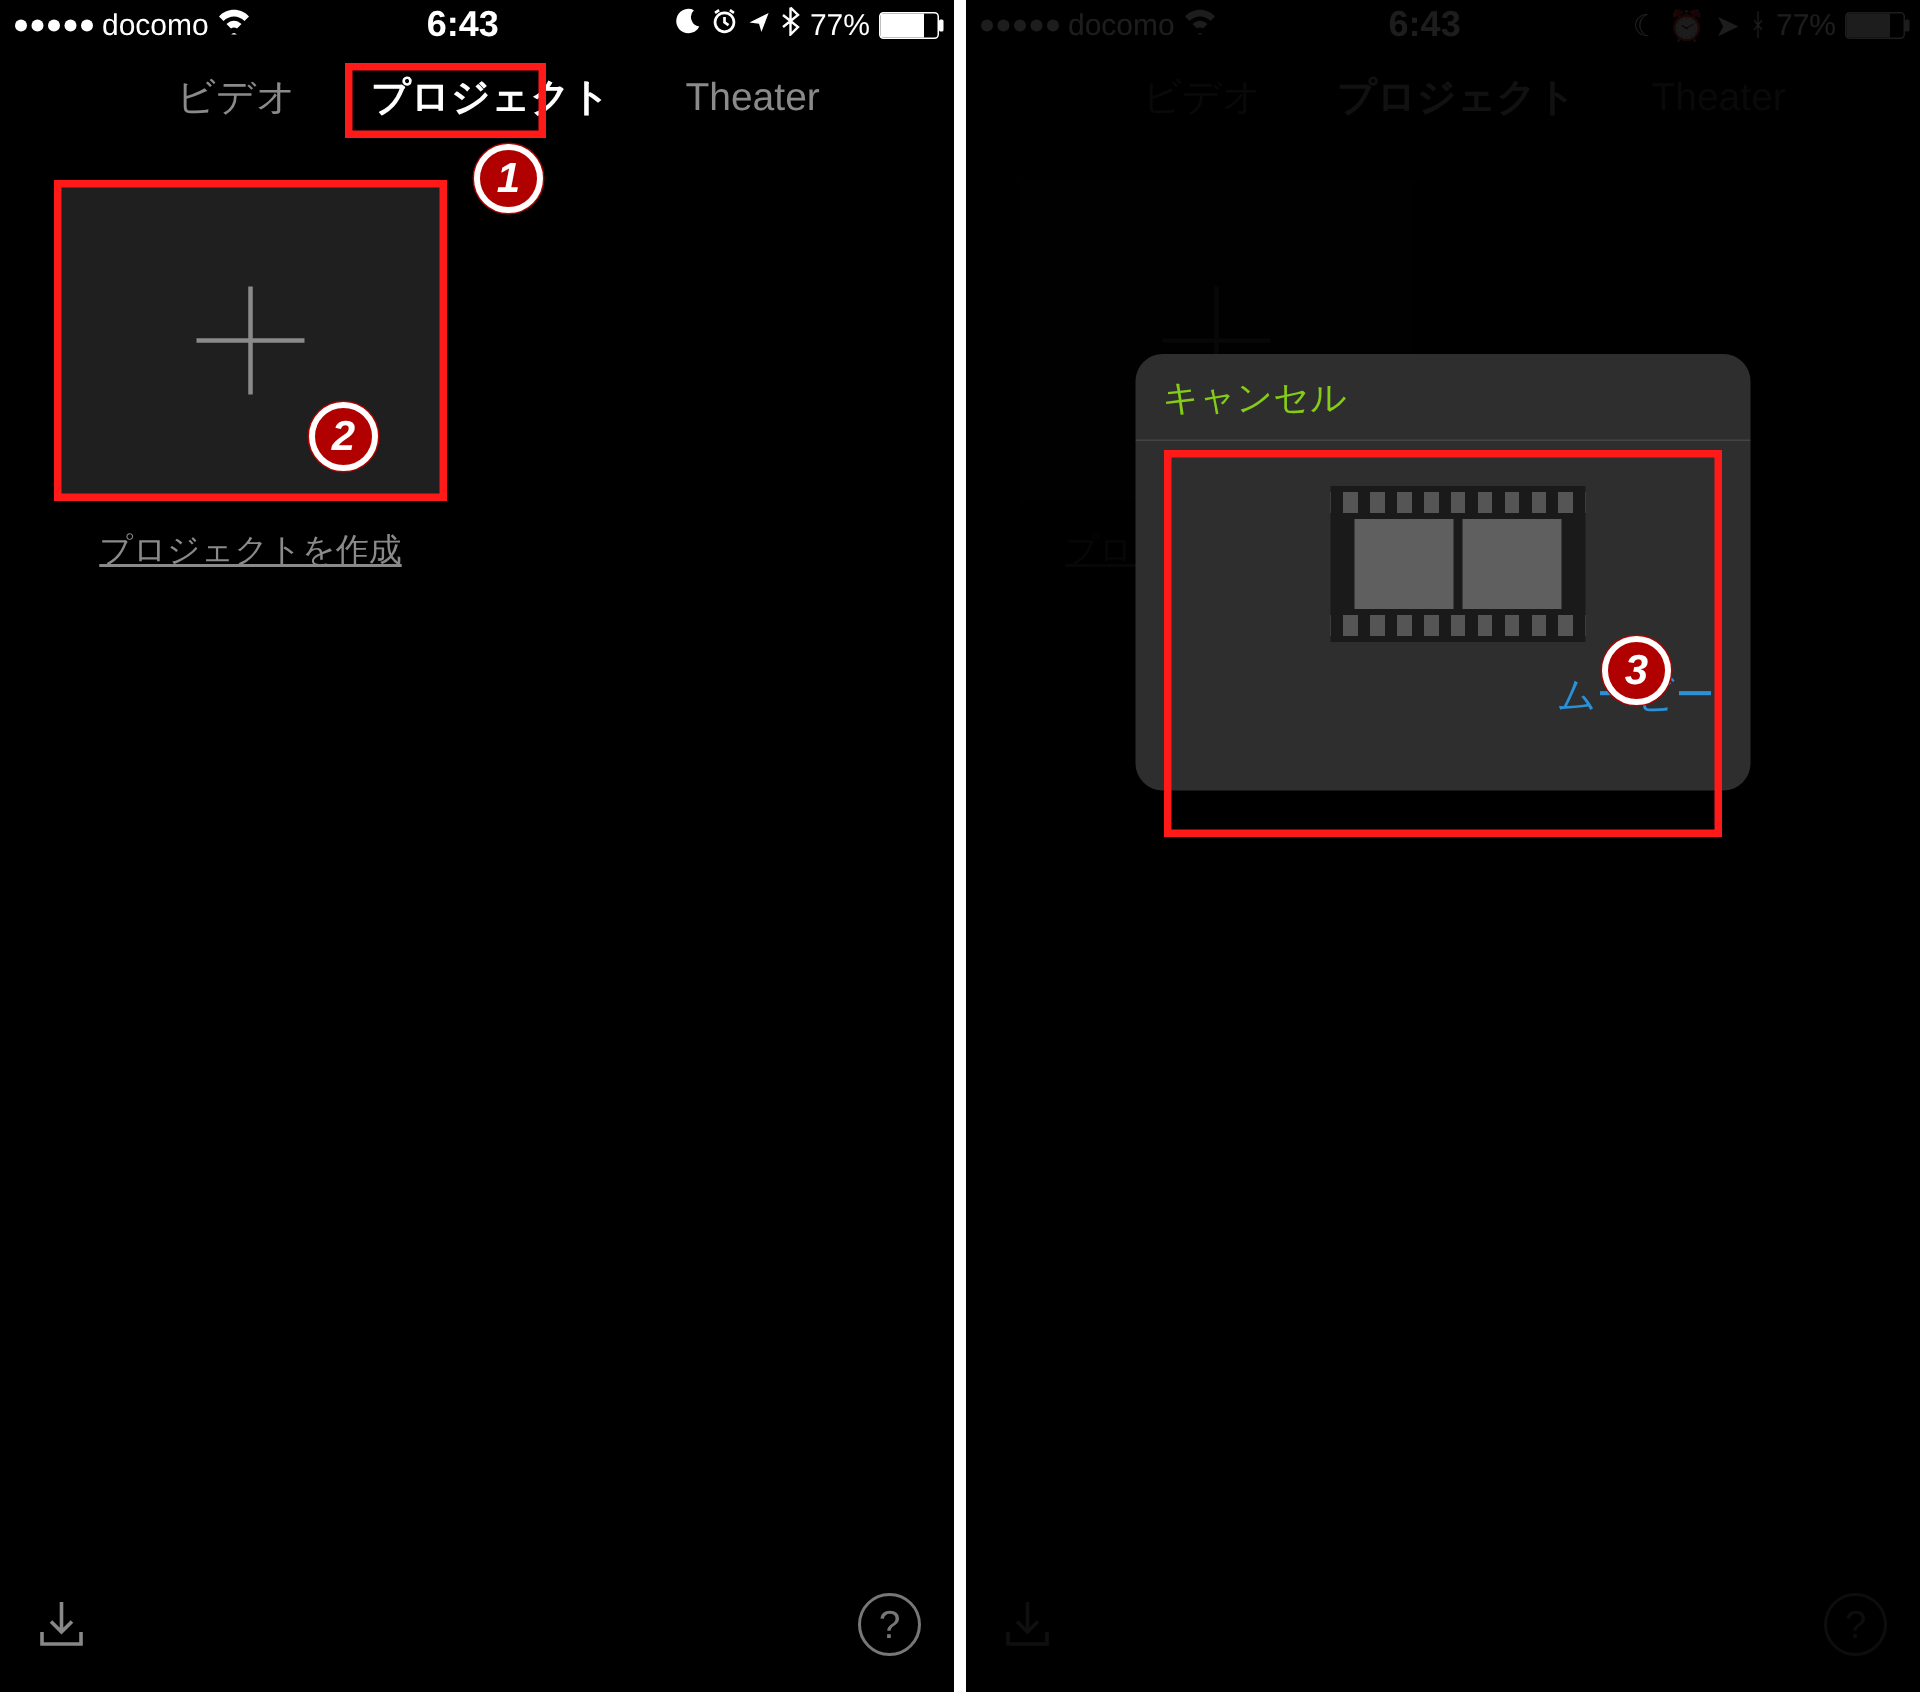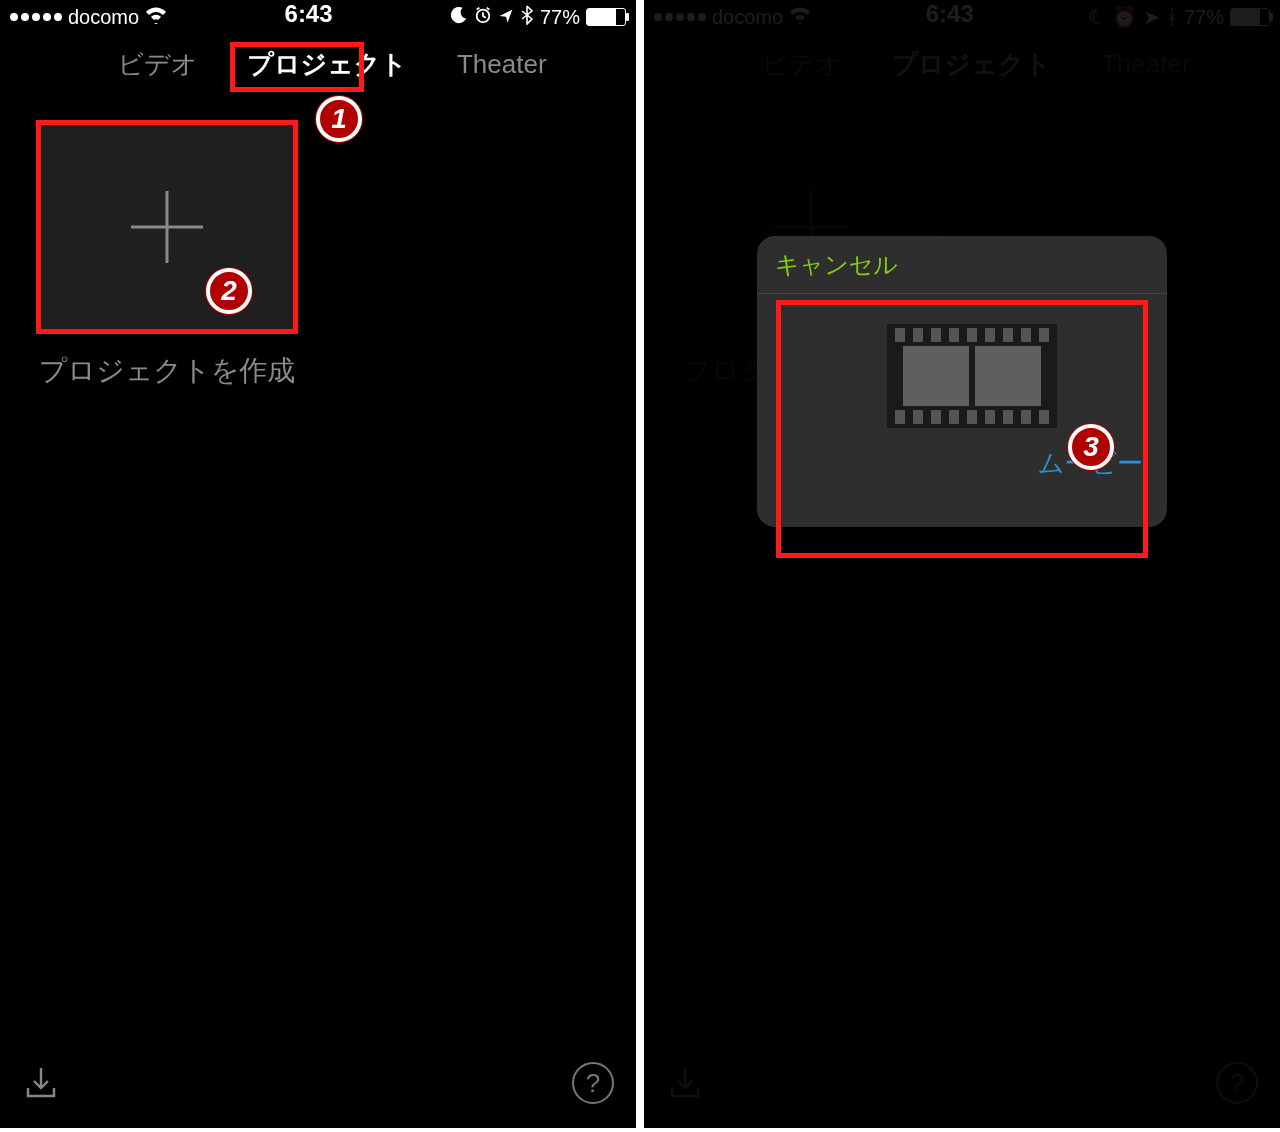--- a/index.html
+++ b/index.html
@@ -15,20 +15,21 @@
       height: 1128px;
       background: #000;
       position: relative;
       overflow: hidden;
     }
     .phone + .phone { margin-left: 8px; }
     
     .status-bar {
       height: 34px;
       display: flex;
+      align-items: center;
       justify-content: space-between;
       padding: 0 10px;
       color: #fff;
       font-size: 20px;
     }
     .status-left, .status-right { display: flex; align-items: center; gap: 6px; }
     .status-center { font-weight: 600; font-size: 24px; }
     .signal-dots { display: flex; gap: 3px; }
     .signal-dots span { width: 8px; height: 8px; border-radius: 50%; background: #fff; display:block;}
     .wifi-icon { font-size: 20px; }
@@ -64,21 +65,21 @@
       align-items:center;
       justify-content:center;
       position:relative;
     }
     .plus-icon { position:relative; width:72px; height:72px;}
     .plus-icon::before,.plus-icon::after{
       content:""; position:absolute; background:#8a8a8a;
     }
     .plus-icon::before{ left:50%; top:0; width:3px; height:100%; transform:translateX(-50%);}
     .plus-icon::after{ top:50%; left:0; height:3px; width:100%; transform:translateY(-50%);}
-    .create-caption { color:#8a8a8a; font-size:28px; margin-top:18px; display:block; text-align:center; width:262px; margin-left:36px;}
+    .create-caption { color:#8a8a8a; font-size:22px; margin-top:18px; display:block; text-align:center; width:262px; margin-left:36px;text-decoration:underline;}
     .dim .create-area { opacity:0.12; }
     
     .bottombar {
       position:absolute; bottom:0; left:0; right:0; height:90px;
       display:flex; align-items:center; justify-content:space-between;
       padding:0 22px;
     }
     .dl-icon { width:38px; height:38px; }
     .help-icon {
       width:42px; height:42px; border:2px solid #777; border-radius:50%;

